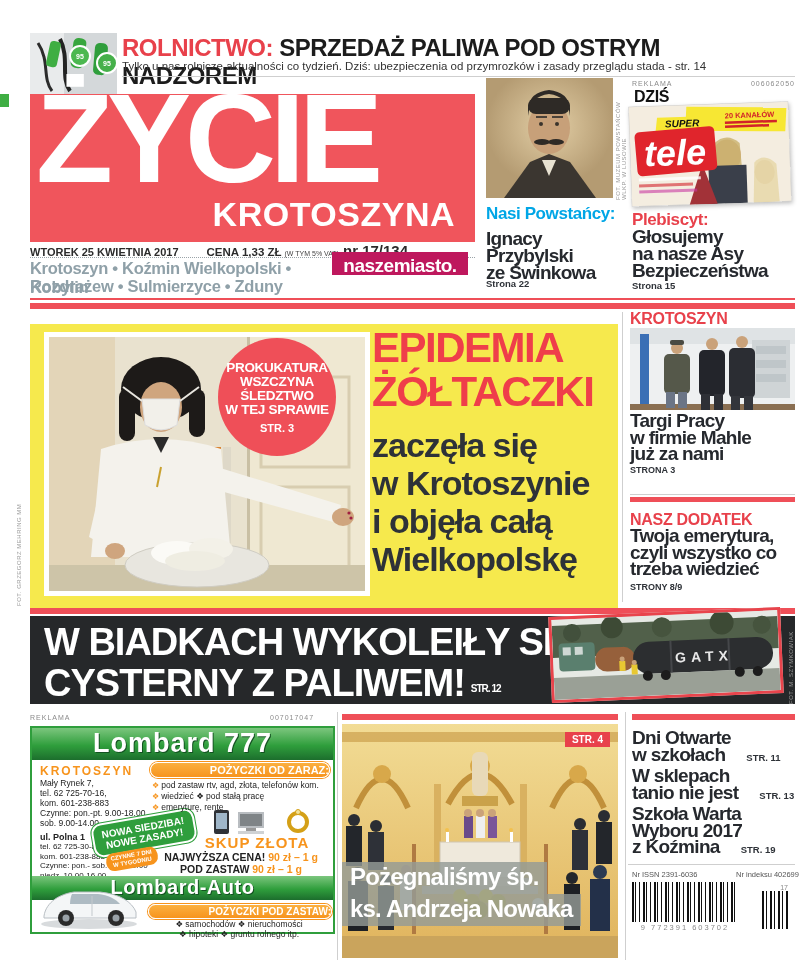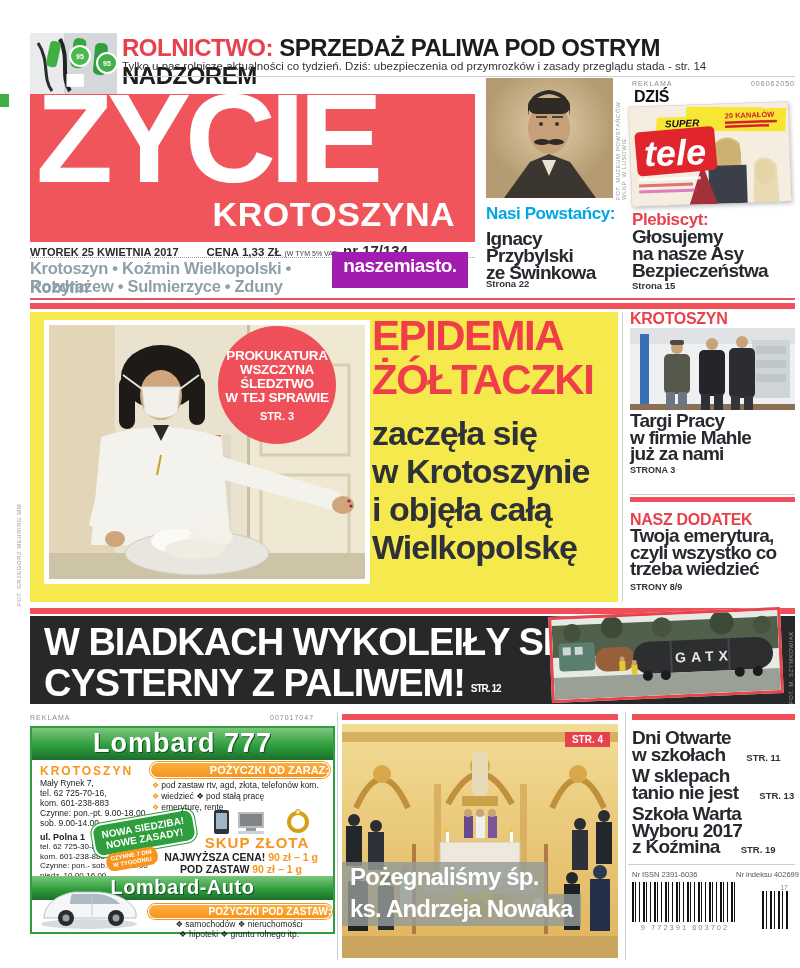--- a/index.html
+++ b/index.html
@@ -51,21 +51,21 @@
     <div class="abs" style="right:20px;bottom:8px;font-size:34px;font-weight:bold;letter-spacing:.5px;color:#fff">KROTOSZYNA</div>
   </div>
   <div class="abs dotted" style="left:30px;top:242px;width:445px;height:15px;display:flex;align-items:baseline">
     <span class="b" style="font-size:11px;color:#2b2b2b">WTOREK 25 KWIETNIA 2017</span>
     <span class="b" style="font-size:11.5px;color:#2b2b2b;margin-left:28px">CENA 1,33 ZŁ</span>
     <span style="font-size:7px;color:#444;margin-left:3px">(W TYM 5% VAT)</span>
     <span class="b" style="font-size:15px;color:#2b2b2b;margin-left:4px">nr 17/134</span>
   </div>
   <div class="abs dotted b" style="left:30px;top:259px;width:300px;font-size:16.5px;letter-spacing:-.3px;color:#8fa0a8;padding-bottom:2px">Krotoszyn • Koźmin Wielkopolski • Kobylin</div>
   <div class="abs b" style="left:30px;top:277px;width:300px;font-size:16.5px;letter-spacing:-.3px;color:#8fa0a8">Rozdrażew • Sulmierzyce • Zduny</div>
-  <div class="abs" style="left:332px;top:252px;width:136px;height:36px;background:#a21caf;color:#fff;font-weight:bold;font-size:19px;letter-spacing:-.5px;text-align:center;line-height:28px">naszemiasto.</div>
+  <div class="abs" style="left:332px;top:252px;width:136px;height:23px;background:#be185d;color:#fff;font-weight:bold;font-size:19px;letter-spacing:-.5px;text-align:center;line-height:28px">naszemiasto.</div>
 
   <svg class="abs" style="left:486px;top:78px" width="127" height="120" viewBox="0 0 127 120">
     <defs>
         <radialGradient id="sep" cx="50%" cy="40%">
           <stop offset="0%" stop-color="#e3cfa6"></stop>
           <stop offset="100%" stop-color="#b49b72"></stop>
         </radialGradient>
       </defs>
     <rect width="127" height="120" fill="url(#sep)"></rect>
     <polygon points="18,120 44,84 63,76 84,84 110,120" fill="#3b3630"></polygon>
@@ -112,21 +112,21 @@
   </svg>
   <div class="abs kicker-red" style="left:632px;top:210px;font-size:17px;letter-spacing:-.4px">Plebiscyt:</div>
   <div class="abs story pre" style="left:632px;top:228px;font-size:19px;line-height:17px">Głosujemy
 na nasze Asy
 Bezpieczeństwa</div>
   <div class="abs b" style="left:632px;top:280px;font-size:9.5px;color:#2e3238">Strona 15</div>
 
   <div class="abs redbar" style="left:30px;top:298px;width:765px;height:2px"></div>
   <div class="abs redbar" style="left:30px;top:303px;width:765px;height:6px"></div>
 
-  <div class="abs" style="left:30px;top:312px;width:588px;height:290px;background:#f6e94d">
+  <div class="abs" style="left:30px;top:324px;width:588px;height:290px;background:#f6e94d">
     <svg class="abs" style="left:14px;top:8px;border:5px solid #fff" width="316" height="254" viewBox="0 0 316 254">
       <rect width="316" height="254" fill="#e9e2cf"></rect>
       <rect x="0" y="0" width="66" height="254" fill="#e3d5b8"></rect>
       <rect x="198" y="0" width="118" height="254" fill="#efe8d2"></rect>
       <rect x="198" y="0" width="3" height="254" fill="#c9bfa4"></rect>
       <rect x="212" y="40" width="88" height="90" fill="none" stroke="#d8cdb0" stroke-width="3"></rect>
       <rect x="212" y="150" width="88" height="90" fill="none" stroke="#d8cdb0" stroke-width="3"></rect>
       <rect x="148" y="110" width="12" height="96" fill="#c4504a"></rect>
       <rect x="162" y="110" width="10" height="96" fill="#d98433"></rect>
       <rect x="174" y="110" width="8" height="96" fill="#ded8c8"></rect>

